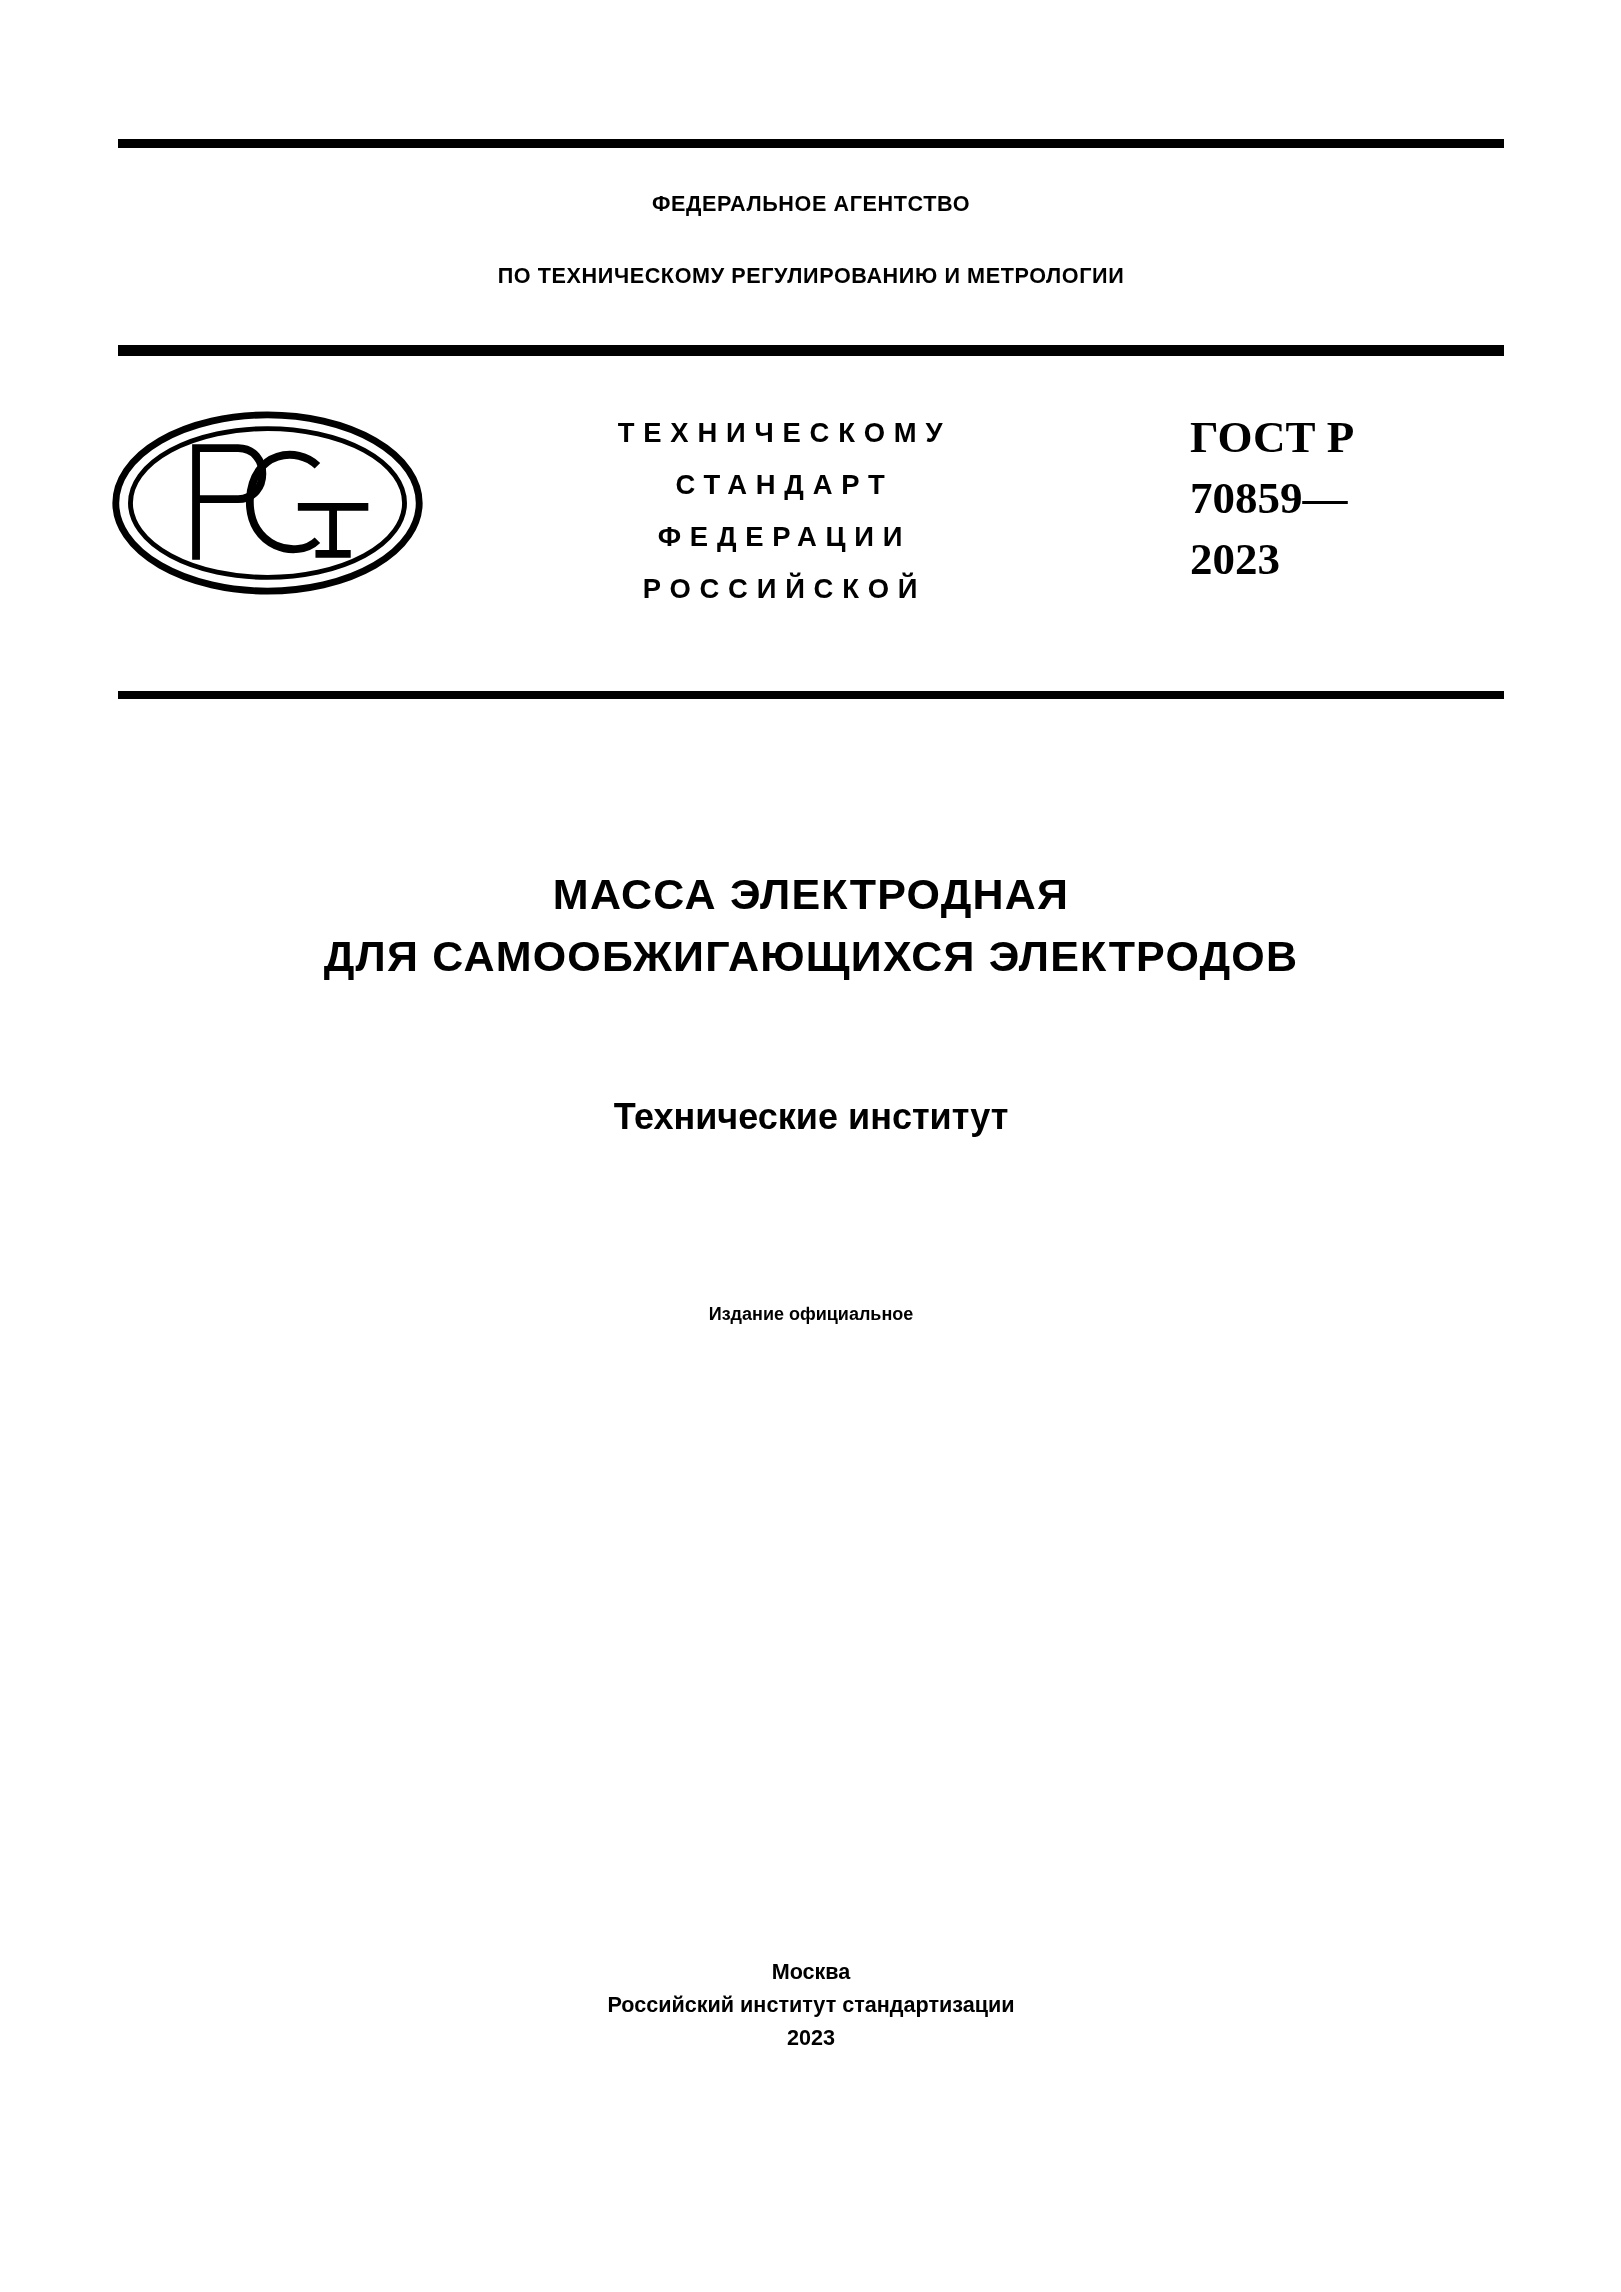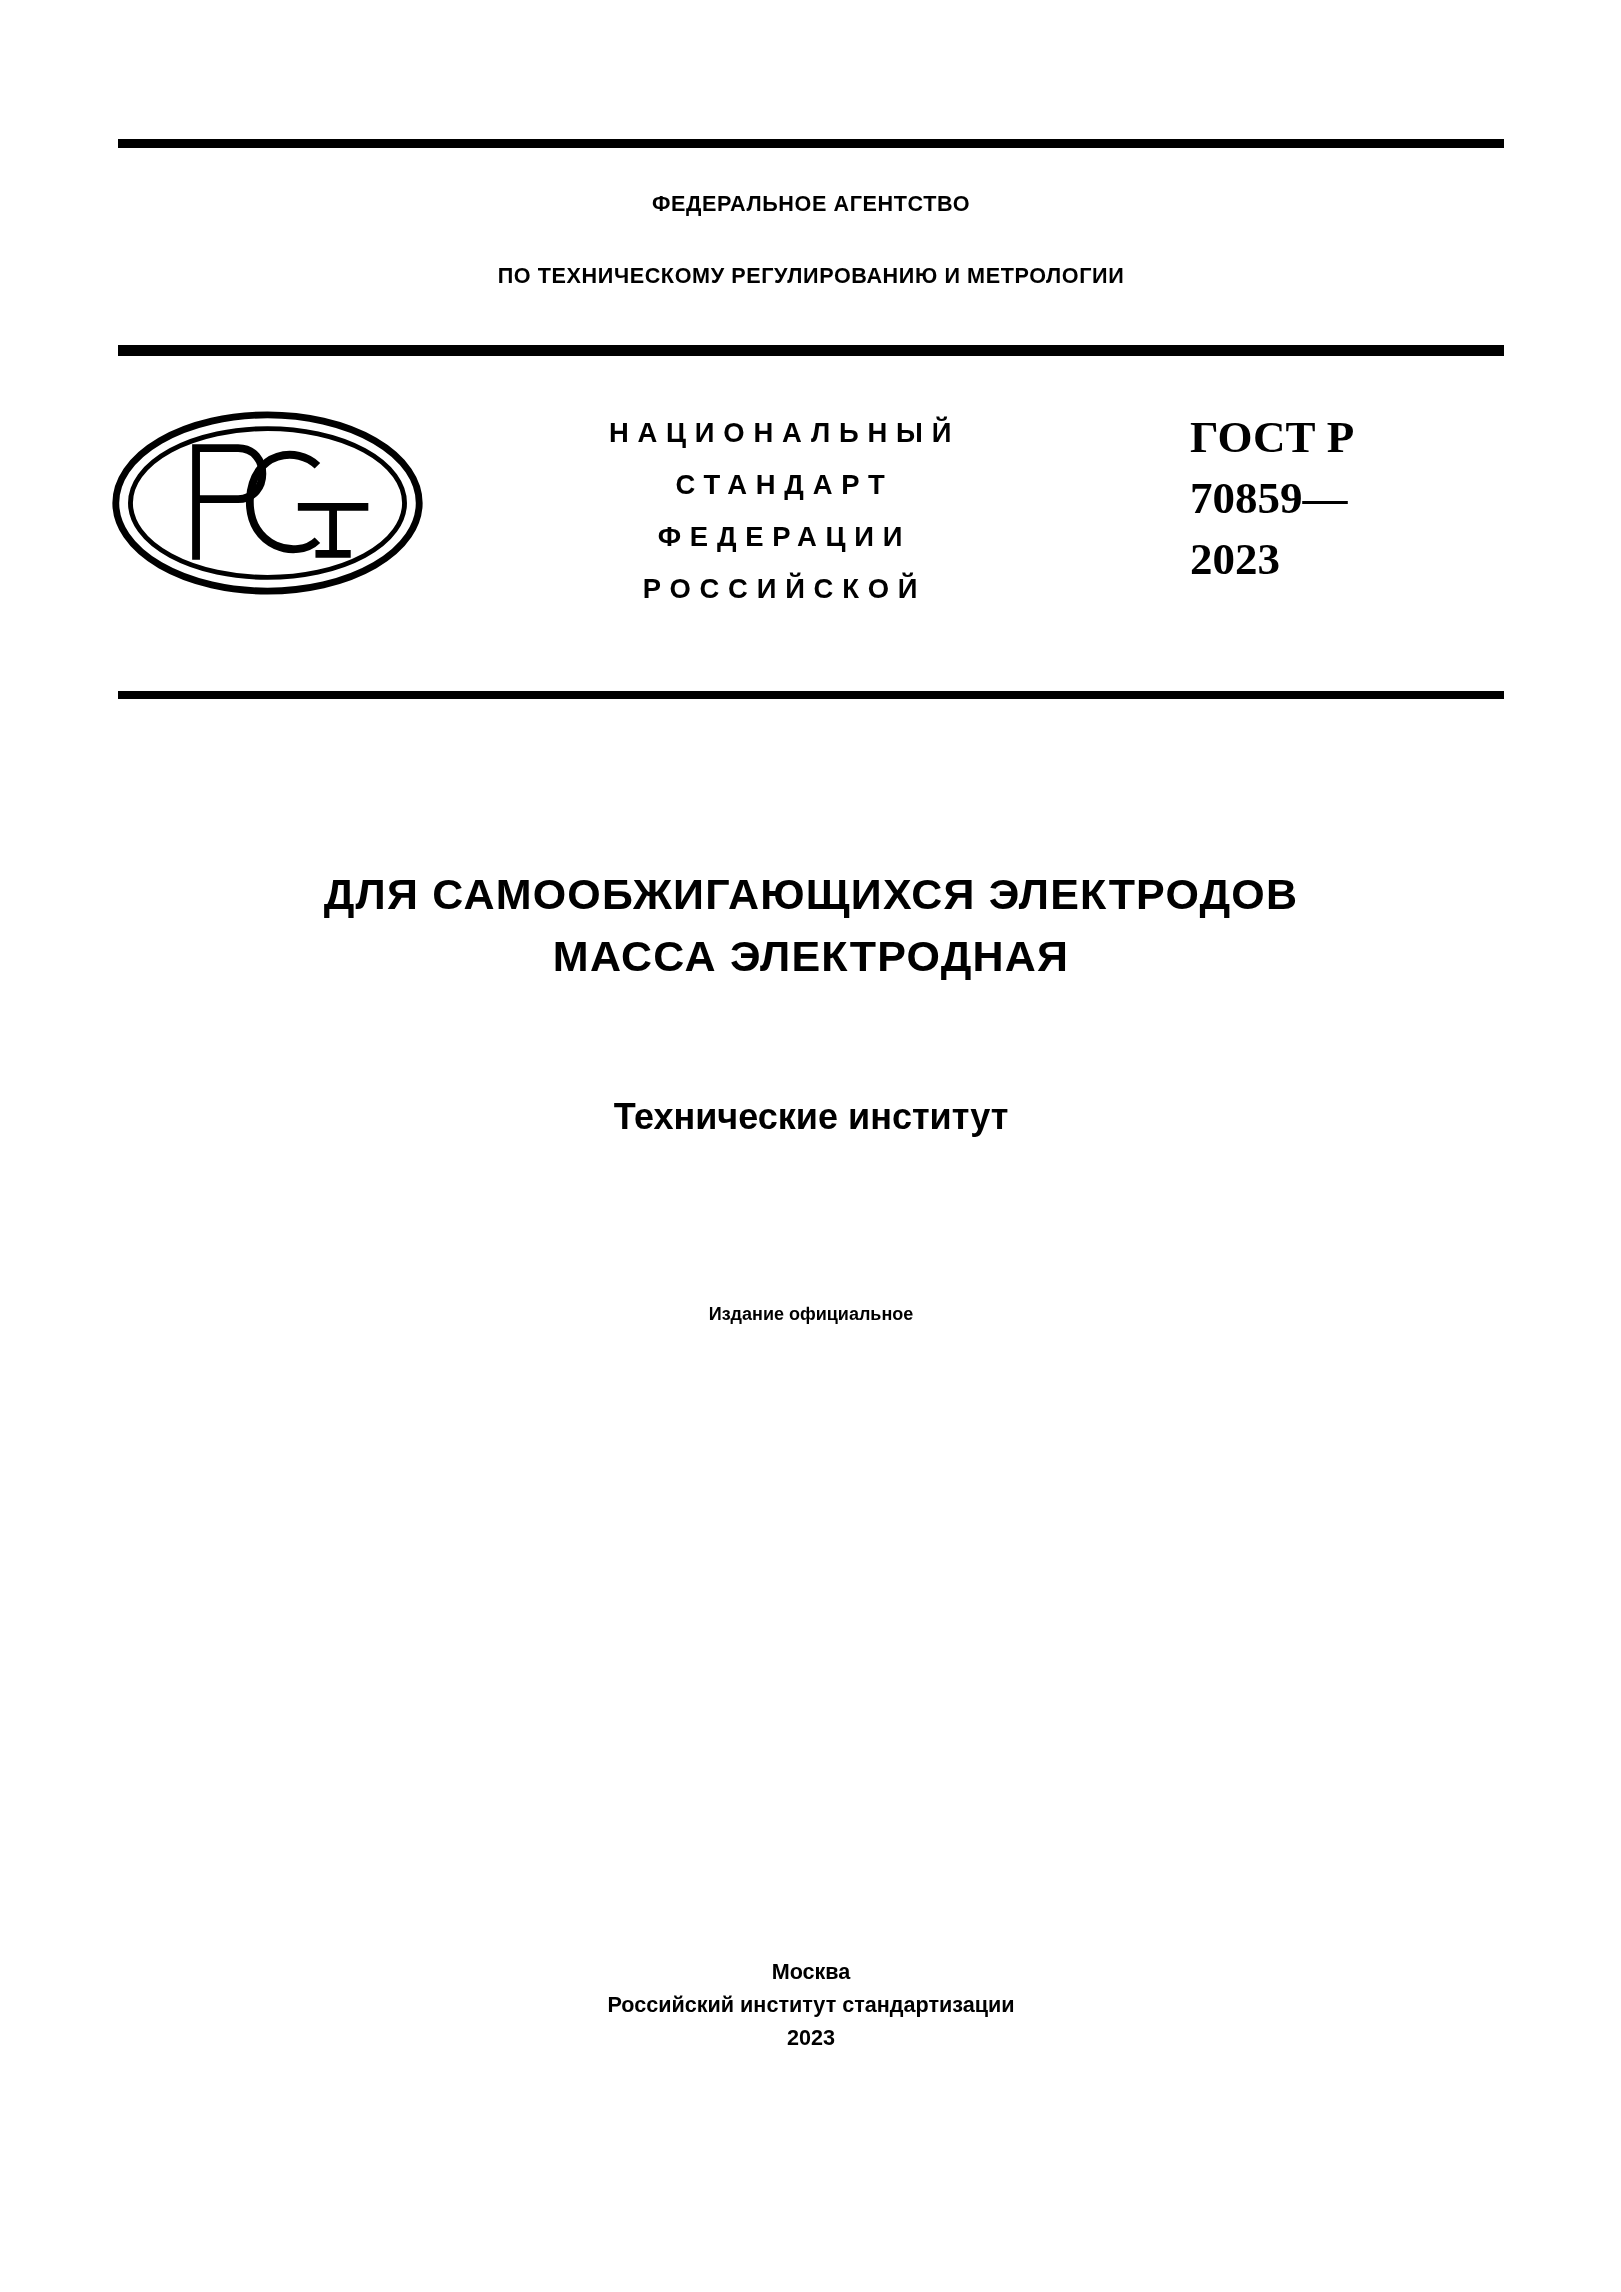--- a/index.html
+++ b/index.html
@@ -168,37 +168,37 @@
 
       <path d="M 92 158 L 92 44 L 135 44 C 168 44 168 96 135 96 L 92 96" fill="none" stroke="#000" stroke-width="8"></path>
 
       <path d="M 216 62 C 196 42 150 46 147 96 C 145 146 196 158 216 138" fill="none" stroke="#000" stroke-width="8"></path>
 
       <path d="M 196 104 L 268 104 M 232 104 L 232 152 M 214 152 L 250 152" fill="none" stroke="#000" stroke-width="8"></path>
     </svg>
   </div>
 
   <div class="natstd">
-    <div>НАЦИОНАЛЬНЫЙ</div>
+    <div>ТЕХНИЧЕСКОМУ</div>
     <div>СТАНДАРТ</div>
     <div>ФЕДЕРАЦИИ</div>
     <div>РОССИЙСКОЙ</div>
   </div>
 
   <div class="gost">
     <div>ГОСТ Р</div>
     <div>70859—</div>
     <div>2023</div>
   </div>
 
   <div class="rule rule-bottom"></div>
 
   <div class="title">
+    <div>МАССА ЭЛЕКТРОДНАЯ</div>
     <div>ДЛЯ  САМООБЖИГАЮЩИХСЯ ЭЛЕКТРОДОВ</div>
-    <div>МАССА ЭЛЕКТРОДНАЯ</div>
   </div>
 
   <div class="subtitle">Технические институт</div>
 
   <div class="official">Издание официальное</div>
 
   <div class="footer">
     <div>Москва</div>
     <div>Российский институт стандартизации</div>
     <div>2023</div>

